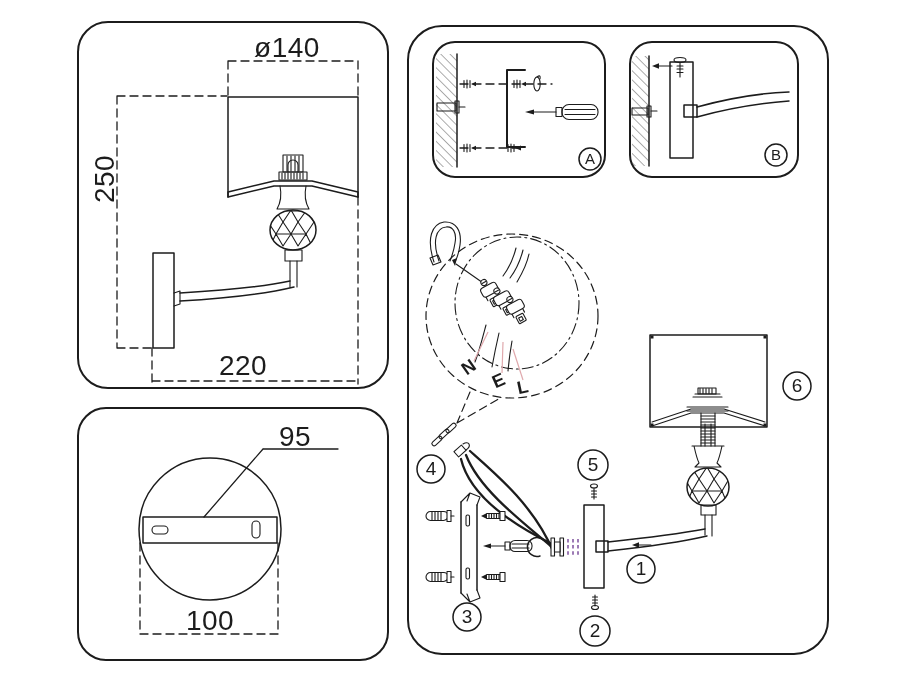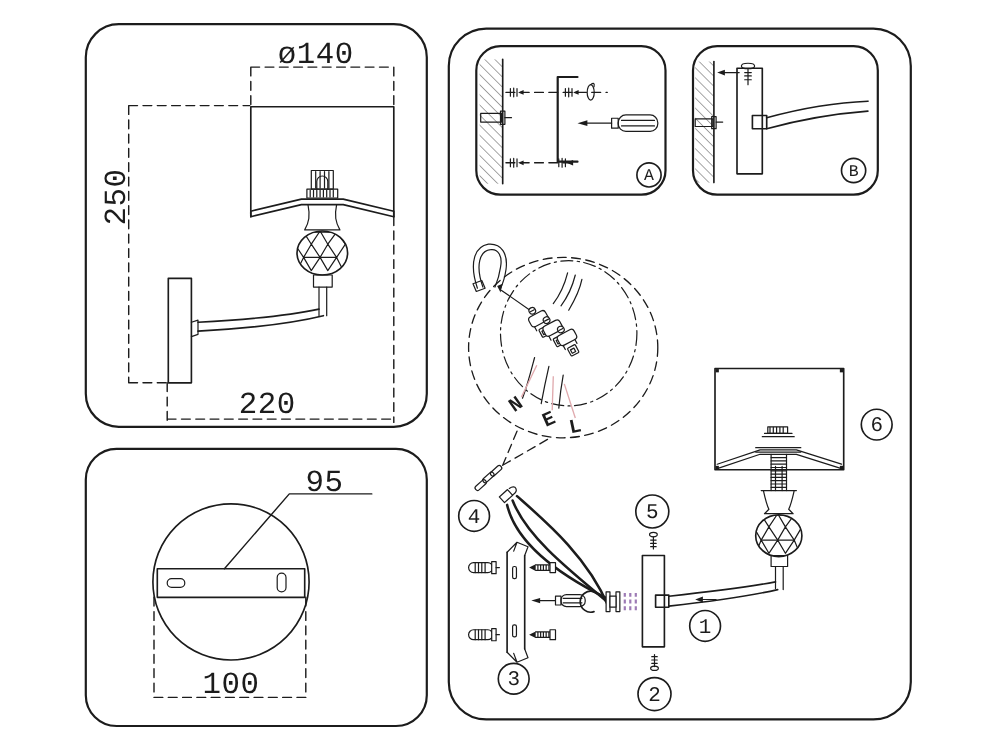--- a/index.html
+++ b/index.html
@@ -1,17 +1,17 @@
 <!DOCTYPE html>
 <html><head>
 <meta charset="utf-8">
 <style>
   html,body{margin:0;padding:0;background:#ffffff;}
   .page{position:relative;width:900px;height:675px;background:#ffffff;overflow:hidden;
-        font-family:Liberation Mono, monospace;}
+        font-family:Liberation Sans, sans-serif;}
   svg{display:block}
   .ln{stroke:#1c1c1c;fill:none;stroke-width:1.5;stroke-linecap:round;stroke-linejoin:round;}
   .thin{stroke-width:1.1;}
   .med{stroke-width:1.3;}
   .thick{stroke-width:2;}
   .dash{stroke-dasharray:8 5;stroke-width:1.3;}
   .dashdot{stroke-dasharray:11 4 2 4;stroke-width:1.1;}
   .bubble{stroke-dasharray:8 5;stroke-width:1.2;}
   .wire{stroke:#1c1c1c;fill:none;stroke-width:2.3;stroke-linecap:round;}
   .fillk{fill:#1c1c1c;stroke:none;}

